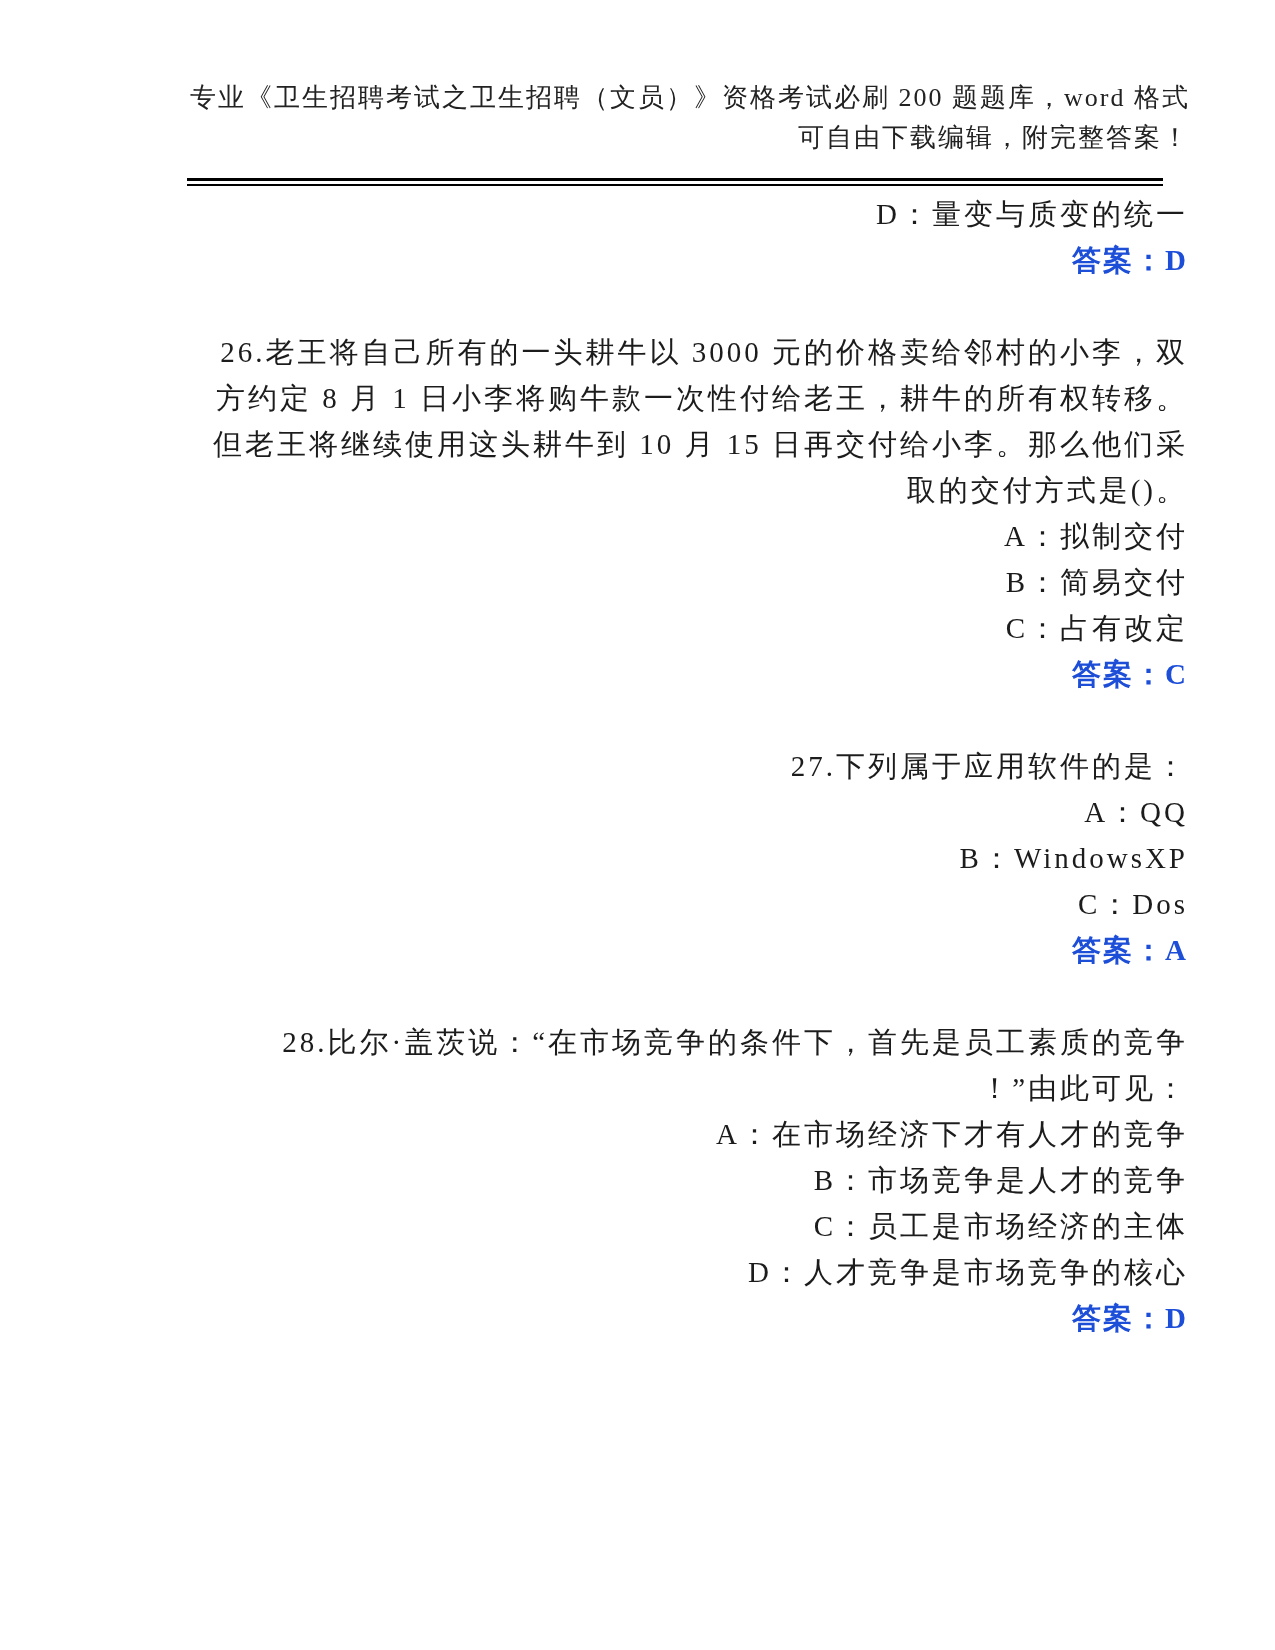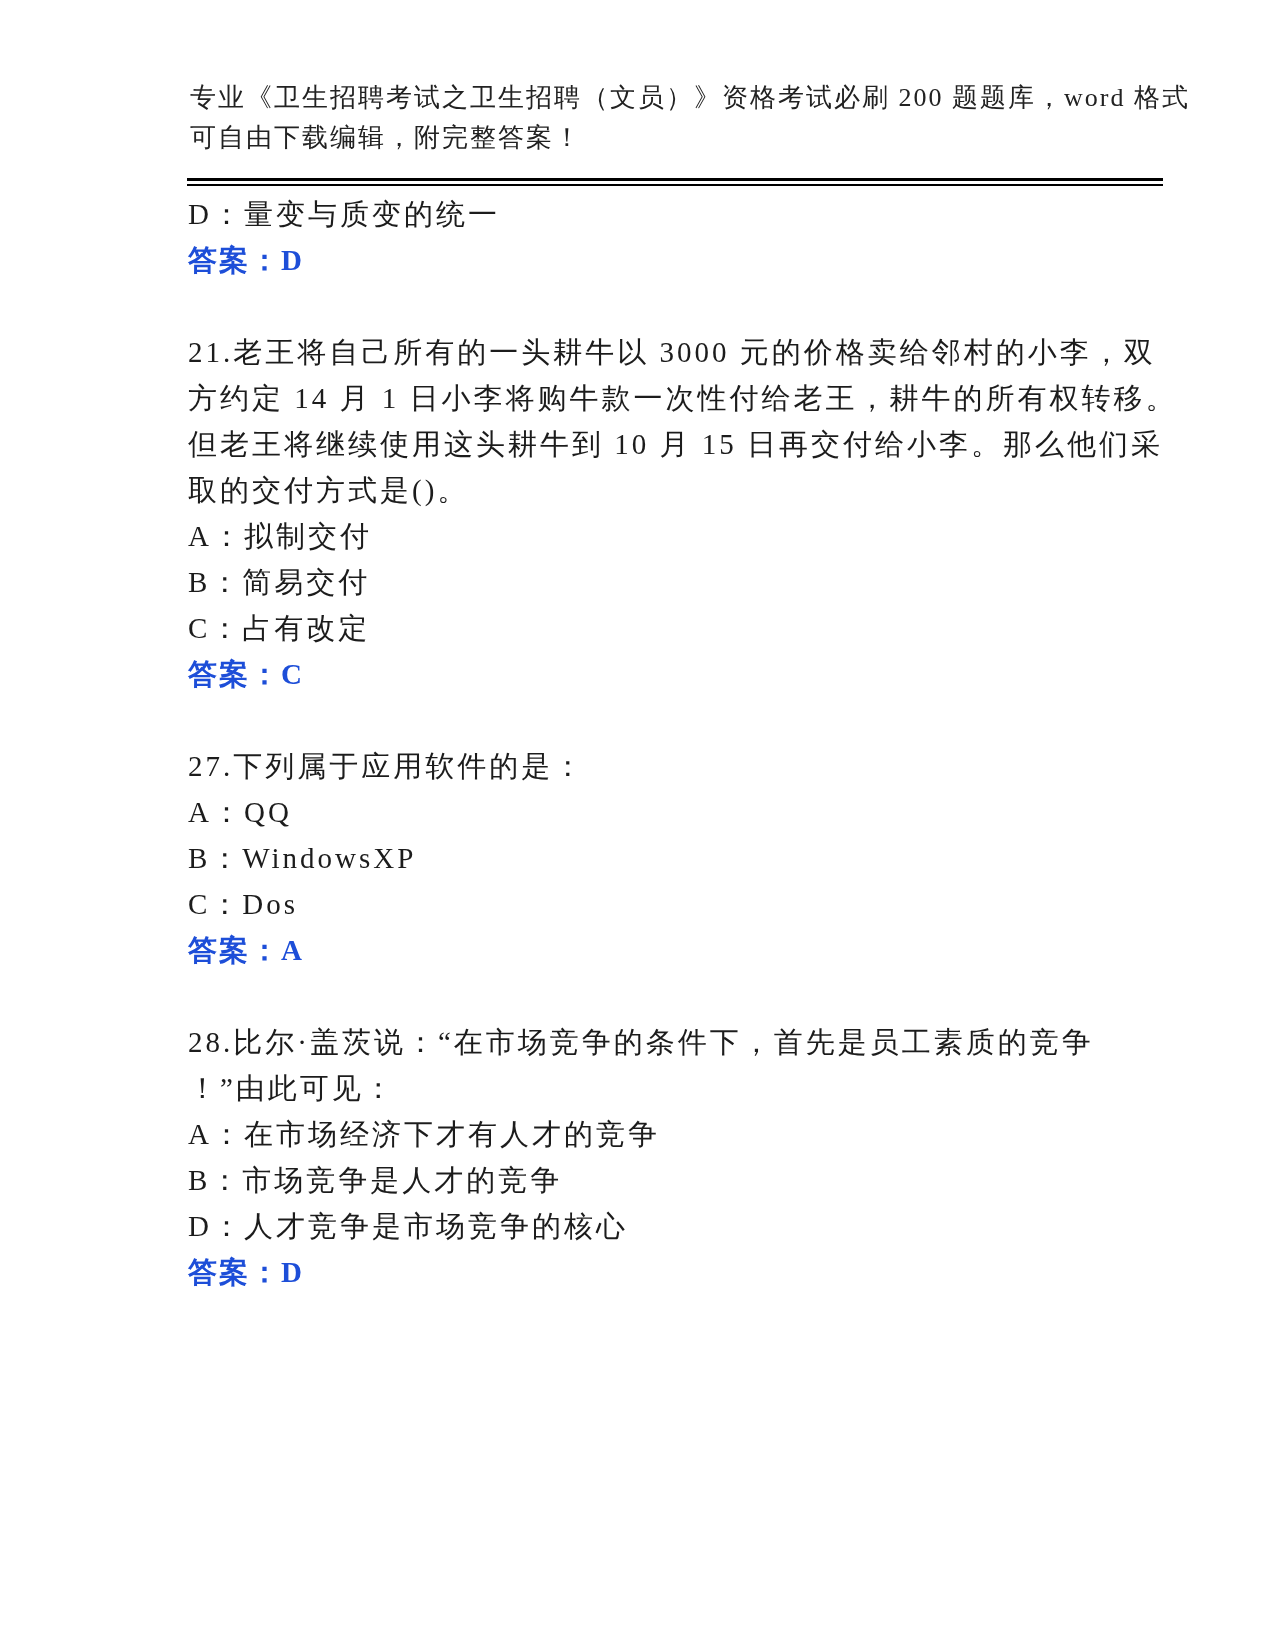--- a/index.html
+++ b/index.html
@@ -4,20 +4,21 @@
 <style>
   html, body { margin: 0; padding: 0; background: #ffffff; }
   .page {
     position: relative;
     width: 1275px;
     height: 1650px;
     background: #ffffff;
     overflow: hidden;
     font-family: "Liberation Serif", "DejaVu Serif", serif;
     color: #1a1a1a;
+    text-align: right;
   }
   .doc-header {
     position: absolute;
     left: 190px;
     top: 78px;
     font-size: 26px;
     line-height: 40px;
     letter-spacing: 2px;
     color: #222222;
     white-space: nowrap;
@@ -63,36 +64,37 @@
     <div class="hline">专业《卫生招聘考试之卫生招聘（文员）》资格考试必刷 200 题题库，word 格式</div>
     <div class="hline">可自由下载编辑，附完整答案！</div>
   </div>
 
   <div class="header-separator"></div>
 
   <div class="doc-body">
       <div class="line">D：量变与质变的统一</div>
       <div class="line bold">答案：D</div>
       <div class="line blank"></div>
-      <div class="line">21.老王将自己所有的一头耕牛以 3000 元的价格卖给邻村的小李，双</div>
-      <div class="line">方约定 14 月 1 日小李将购牛款一次性付给老王，耕牛的所有权转移。</div>
+      <div class="line">26.老王将自己所有的一头耕牛以 3000 元的价格卖给邻村的小李，双</div>
+      <div class="line">方约定 8 月 1 日小李将购牛款一次性付给老王，耕牛的所有权转移。</div>
       <div class="line">但老王将继续使用这头耕牛到 10 月 15 日再交付给小李。那么他们采</div>
       <div class="line">取的交付方式是()。</div>
       <div class="line">A：拟制交付</div>
       <div class="line">B：简易交付</div>
       <div class="line">C：占有改定</div>
       <div class="line bold">答案：C</div>
       <div class="line blank"></div>
       <div class="line">27.下列属于应用软件的是：</div>
       <div class="line">A：QQ</div>
       <div class="line">B：WindowsXP</div>
       <div class="line">C：Dos</div>
       <div class="line bold">答案：A</div>
       <div class="line blank"></div>
       <div class="line">28.比尔·盖茨说：“在市场竞争的条件下，首先是员工素质的竞争</div>
       <div class="line">！”由此可见：</div>
       <div class="line">A：在市场经济下才有人才的竞争</div>
       <div class="line">B：市场竞争是人才的竞争</div>
+      <div class="line">C：员工是市场经济的主体</div>
       <div class="line">D：人才竞争是市场竞争的核心</div>
       <div class="line bold">答案：D</div>
     </div>
 
 </div>
 
 </body></html>

